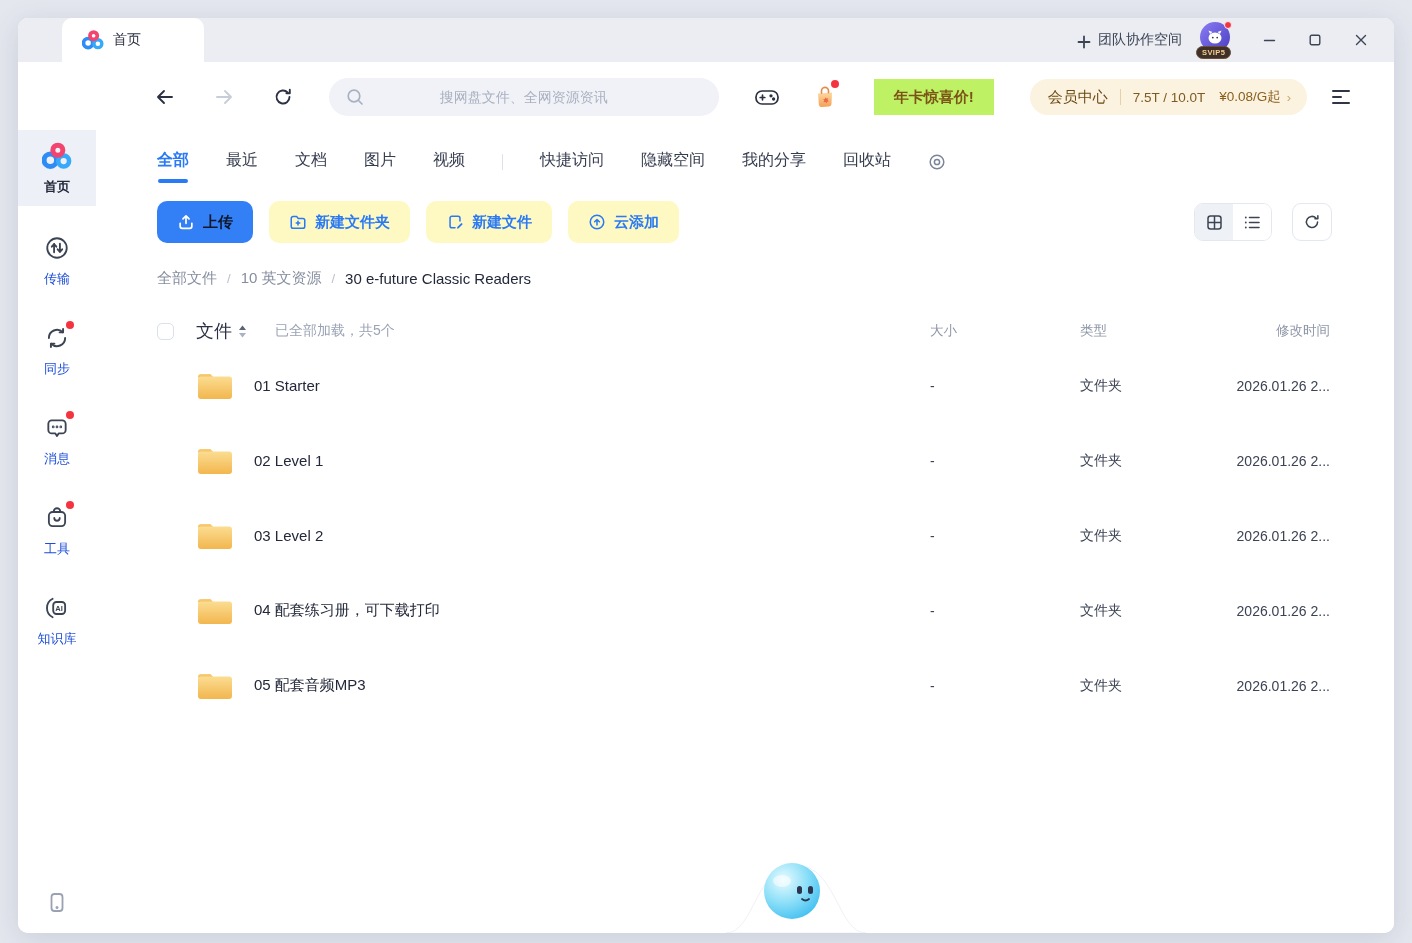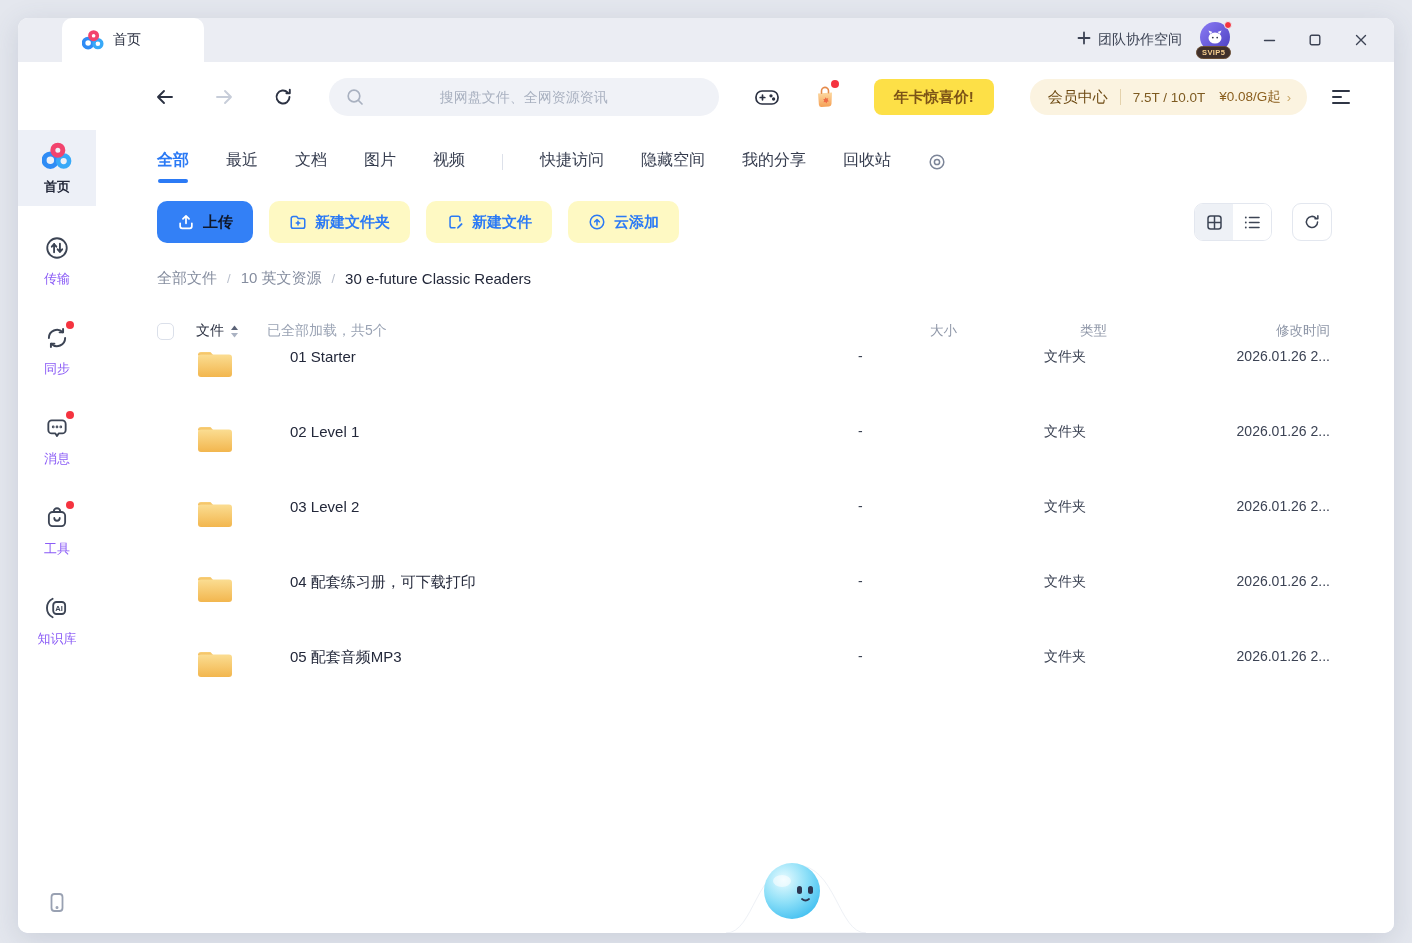--- a/index.html
+++ b/index.html
@@ -8,54 +8,54 @@
 
   .window { position:absolute; left:18px; top:18px; width:1376px; height:915px;
             background:#fff; border-radius:10px; box-shadow:0 6px 28px rgba(70,80,110,.16); overflow:hidden; }
 
   
   .titlebar { position:relative; height:44px; background:#ebedf3; display:flex; align-items:center; }
   .app-tab { position:absolute; left:44px; top:0; width:142px; height:44px; background:#fff;
              border-radius:10px 10px 0 0; display:flex; align-items:center; gap:9px; padding-left:20px; cursor:default; }
   .app-tab .tab-label { font-size:14px; color:#2b3142; }
   .tb-right { position:absolute; right:14px; top:0; height:44px; display:flex; align-items:center; gap:8px; }
-  .team-btn { display:flex; align-items:flex-start; gap:7px; font-size:14px; color:#3c4354; padding:4px 8px; cursor:pointer; }
+  .team-btn { display:flex; align-items:flex-end; gap:7px; font-size:14px; color:#3c4354; padding:4px 8px; cursor:pointer; }
   .avatar-wrap { position:relative; width:34px; height:38px; margin-right:10px; cursor:pointer; }
   .avatar { width:30px; height:30px; border-radius:50%; background:linear-gradient(135deg,#8b7bf5,#4a3fc0);
             position:absolute; left:2px; top:1px; display:flex; align-items:center; justify-content:center; }
   .avatar-dot { position:absolute; right:0; top:0; width:8px; height:8px; border-radius:50%; background:#f5333f; border:1.5px solid #ebedf3; }
   .svip-badge { position:absolute; left:-2px; bottom:0; background:#40302a; color:#f7cf8e; font-size:7.5px; font-weight:bold;
                 border-radius:7px; padding:1px 5px; border:1px solid #6b4f35; letter-spacing:.4px; }
   .win-btn { width:38px; height:34px; display:flex; align-items:center; justify-content:center; cursor:pointer; border-radius:6px; }
 
   
   .sidebar { position:absolute; left:0; top:44px; bottom:0; width:78px; background:#fff; display:flex;
              flex-direction:column; align-items:center; padding-top:80px; }
   .side-item { width:78px; height:64px; margin-bottom:26px; display:flex; flex-direction:column; align-items:center;
                justify-content:center; gap:7px; cursor:pointer; color:#3c4454; }
-  .side-item .s-label { font-size:13px; color:#8b5cf6; }
+  .side-item .s-label { font-size:13px; color:#1d4ed8; }
   .side-item.active { height:76px; margin-top:-12px; margin-bottom:22px; background:#edf0f7; }
   .side-item.active .s-label { font-weight:bold; color:#23283a; }
   .s-icon { position:relative; width:30px; height:30px; display:flex; align-items:center; justify-content:center; }
   .red-dot { position:absolute; right:-2px; top:-2px; width:8px; height:8px; border-radius:50%; background:#f5333f; }
   .phone-bottom { position:absolute; left:0; bottom:18px; width:78px; display:flex; justify-content:center; cursor:pointer; }
 
   
   .main { position:absolute; left:78px; top:44px; right:0; bottom:0; background:#fff; }
 
   .toolbar { height:70px; display:flex; align-items:center; padding-left:56px; padding-right:40px;gap:20px; }
   .nav-ic { width:34px; height:34px; display:flex; align-items:center; justify-content:center; cursor:pointer; border-radius:8px; }
   .nav-ic.disabled { cursor:default; }
   .searchbox { position:relative; width:492px; height:38px; margin-left:12px; }
   .searchbox input { width:100%; height:100%; border:none; outline:none; background:#f0f2f7; border-radius:19px;
                      text-align:center; font-size:14px; color:#3c4354; font-family:inherit; }
   .searchbox input::placeholder { color:#a9b1c0; }
   .searchbox .mag { position:absolute; left:16px; top:9px; }
   .tool-ic { position:relative; width:36px; height:36px; display:flex; align-items:center; justify-content:center; cursor:pointer; }
-  .promo-btn { height:36px; background:#fde047; border-radius:8px; padding:0 20px; display:flex; align-items:center;
+  .promo-btn { height:36px; background:#bef264; border-radius:0; padding:0 20px; display:flex; align-items:center;
                font-size:15px; font-weight:bold; color:#7d5417; cursor:pointer; white-space:nowrap; margin-left:14px; }
   .member-pill { height:36px; background:#fbf3e0; border-radius:18px; margin-left:16px; padding:0 16px 0 18px;
                  display:flex; align-items:center; gap:12px; cursor:pointer; white-space:nowrap; }
   .member-label { font-size:15px; font-weight:normal; color:#6d4a13; }
   .member-sep { width:1px; height:16px; background:#e4d2ac; }
   .storage { display:flex; flex-direction:row; gap:2px; }
   .storage-num { font-size:13.5px; color:#7d5a20; }
   .storage-bar { height:3px; border-radius:2px; background:#f0ddb6; overflow:hidden; }
   .storage-fill { height:100%; width:75%; background:linear-gradient(90deg,#f0a43c,#e2701f); border-radius:2px; }
   .price { font-size:13.5px; color:#8a5e1d; }
@@ -89,30 +89,30 @@
 
   
   .crumbs { display:flex; align-items:center; gap:10px; padding-left:61px; margin-top:26px; font-size:15px; }
   .crumb { color:#858d9f; cursor:pointer; }
   .crumb-sep { color:#b9bfcc; font-size:13px; }
   .crumb.current { color:#23283a; cursor:default; }
 
   
   .thead { display:flex; align-items:center; padding-left:61px; padding-right:64px; margin-top:26px; height:34px; }
   .checkbox { width:17px; height:17px; border:1.5px solid #dbe0ea; border-radius:5px; background:#fff; cursor:pointer; }
-  .th-file { display:flex; align-items:center; gap:6px; margin-left:22px; font-size:14px; color:#2b3142; }
+  .th-file { display:flex; align-items:center; gap:6px; margin-left:22px; font-size:18px; color:#2b3142; }
   .sorter { display:flex; flex-direction:column; cursor:pointer; margin-top:1px; }
   .load-status { margin-left:28px; font-size:14px; color:#9aa3b4; }
   .col-size { width:150px; font-size:13.5px; color:#8f97a8; }
   .col-type { width:150px; font-size:13.5px; color:#8f97a8; }
   .col-time { width:100px; text-align:right; font-size:13.5px; color:#8f97a8; }
   .thead .flexfill { flex:1; }
 
   .rows { }
-  .frow { display:flex; align-items:flex-start; height:75px; padding-left:61px; padding-right:64px; cursor:pointer;gap:36px; }
+  .frow { display:flex; align-items:center; height:75px; padding-left:61px; padding-right:64px; cursor:pointer; }
   .folder-ic { margin-left:39px; width:38px; height:32px; flex:none; }
   .fname { margin-left:20px; font-size:15px; color:#23283a; flex:1; }
   .fsize { width:150px; font-size:14px; color:#3c4354; }
   .ftype { width:150px; font-size:14px; color:#3c4354; }
   .ftime { width:100px; text-align:right; font-size:14px; color:#3c4354; white-space:nowrap; }
 
   
   .mascot { position:absolute; left:630px; bottom:0; width:140px; height:84px; cursor:pointer; }
 
   svg { display:block; }

